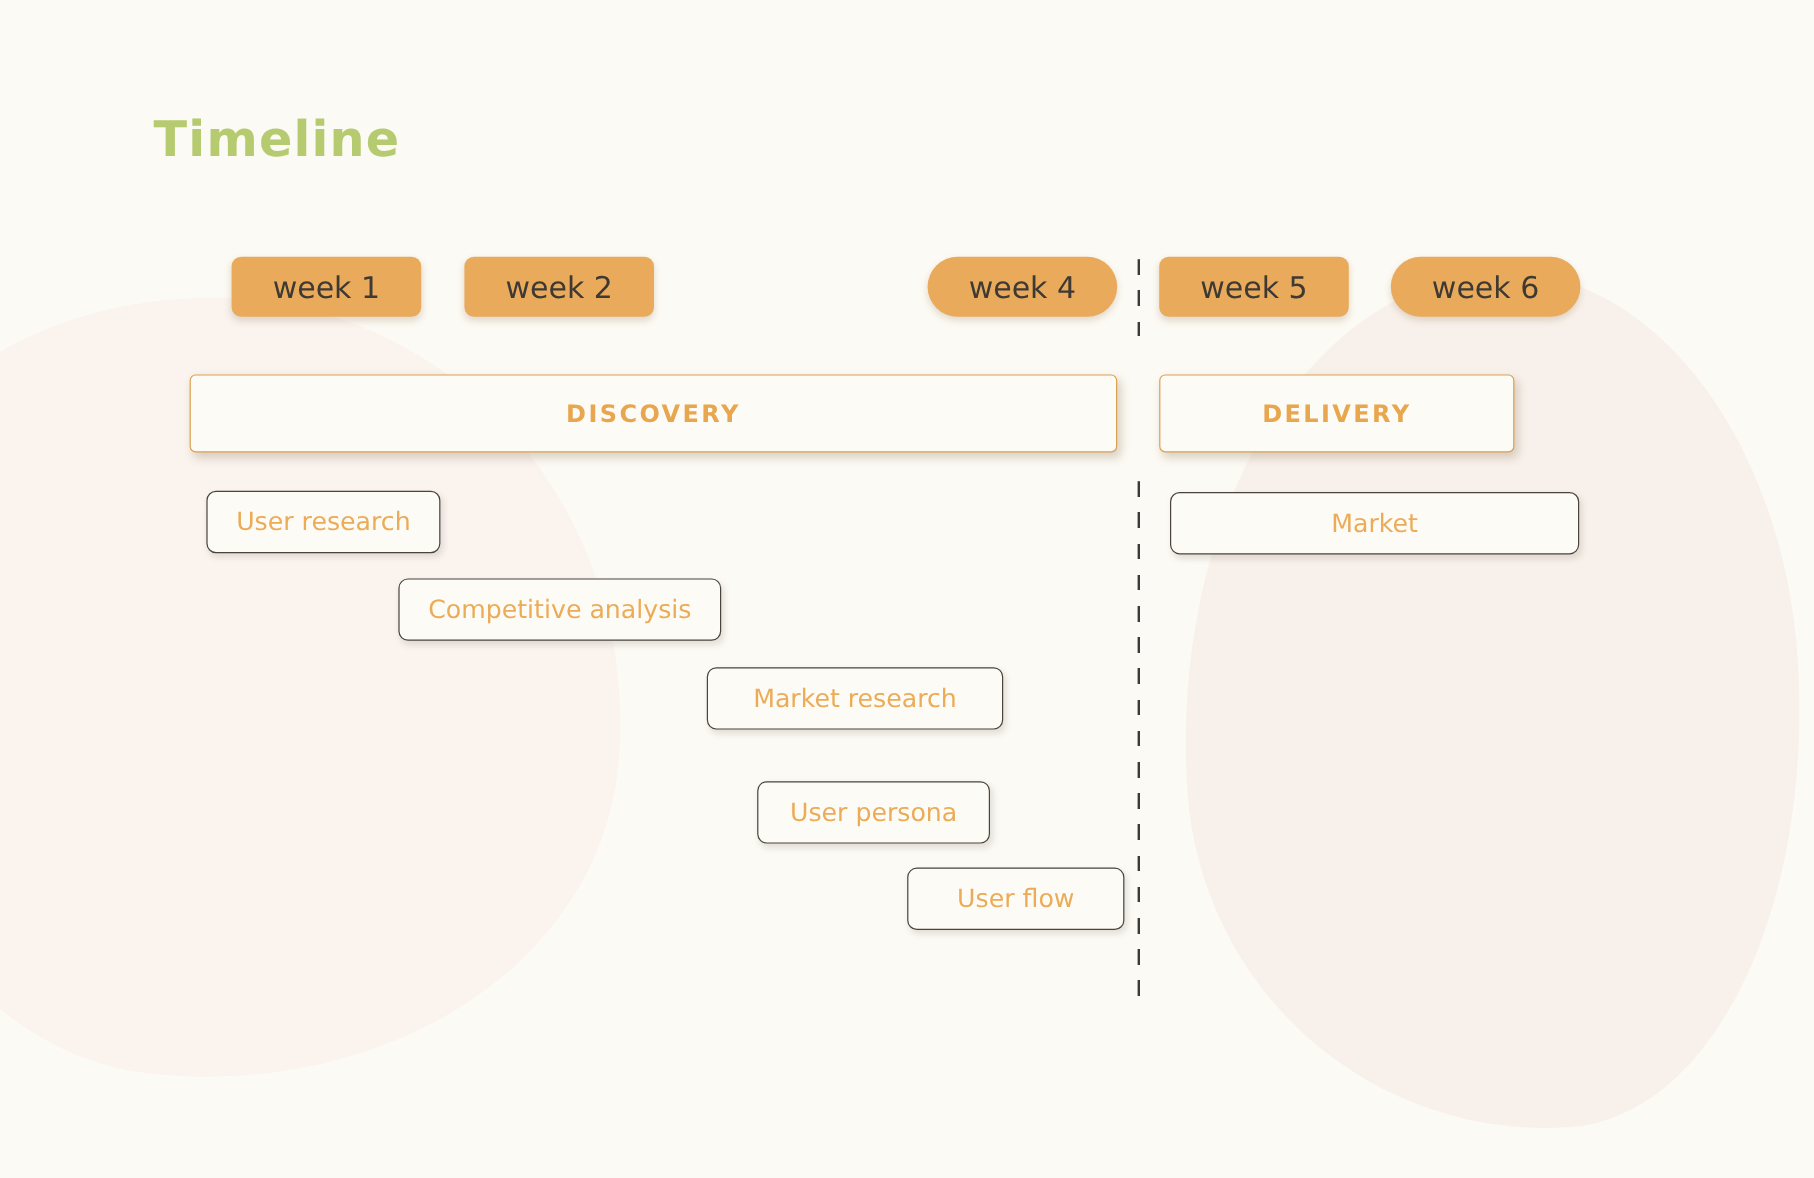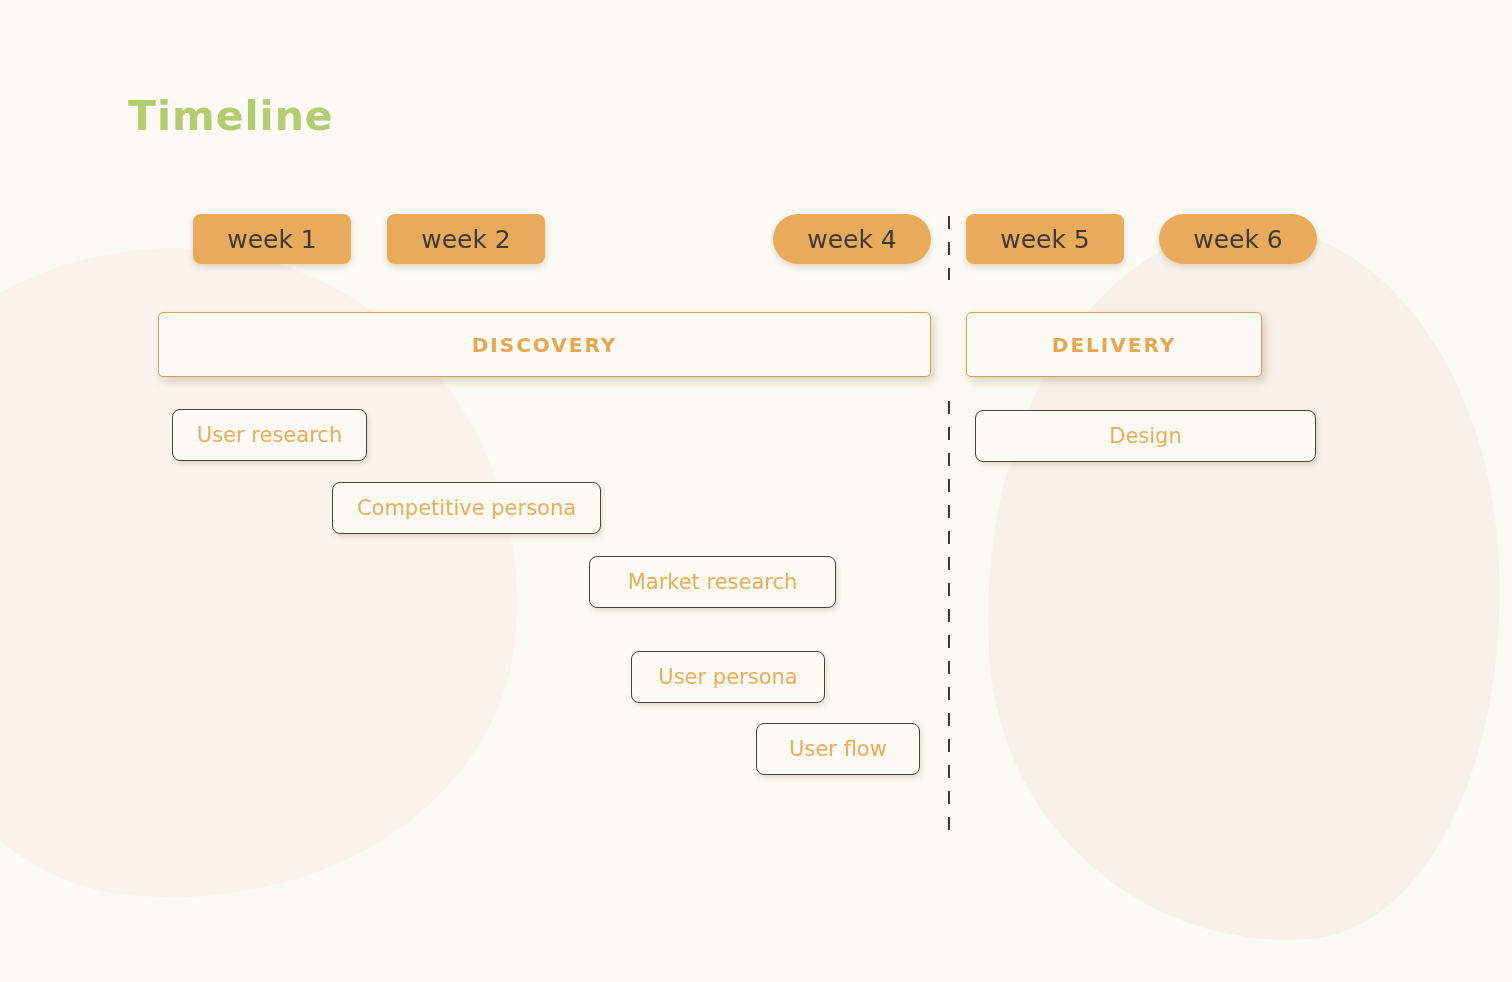--- a/index.html
+++ b/index.html
@@ -80,21 +80,21 @@
     border-radius: 8px;
     display: flex; align-items: center; justify-content: center;
     font-size: 21px;
     color: var(--task-text, #ecab57);
     box-shadow: 2px 3px 5px rgba(110, 100, 90, 0.18);
   }
   .t-user-research        { left: 157px; top: 409px; width: 195px; margin-left: 15px; }
   .t-competitive-analysis { left: 332px; top: 482px; width: 269px; }
   .t-market-research      { left: 589px; top: 556px; width: 247px; }
   .t-user-persona         { left: 631px; top: 640px; width: 194px; margin-top: 11px; }
-  .t-user-flow            { left: 756px; top: 723px; width: 164px; text-align: right; }
+  .t-user-flow            { left: 756px; top: 723px; width: 181px; text-align: right; }
   .t-design               { left: 975px; top: 410px; width: 341px; }
 
   .divider {
     position: absolute;
     left: 948px;
     width: 2px;
     background-image: repeating-linear-gradient(
       to bottom,
       var(--divider, #3a3a38) 0px, var(--divider, #3a3a38) 13px,
       transparent 13px, transparent 26px
@@ -119,19 +119,19 @@
   <div class="week w1">week 1</div>
   <div class="week w2">week 2</div>
   <div class="week w4">week 4</div>
   <div class="week w5">week 5</div>
   <div class="week w6">week 6</div>
 
   <div class="phase discovery">DISCOVERY</div>
   <div class="phase delivery">DELIVERY</div>
 
   <div class="task t-user-research">User research</div>
-  <div class="task t-competitive-analysis">Competitive persona</div>
+  <div class="task t-competitive-analysis">Competitive analysis</div>
   <div class="task t-market-research">Market research</div>
   <div class="task t-user-persona">User persona</div>
   <div class="task t-user-flow">User flow</div>
-  <div class="task t-design">Design</div>
+  <div class="task t-design">Market</div>
 
 </div>
 
 </body></html>

